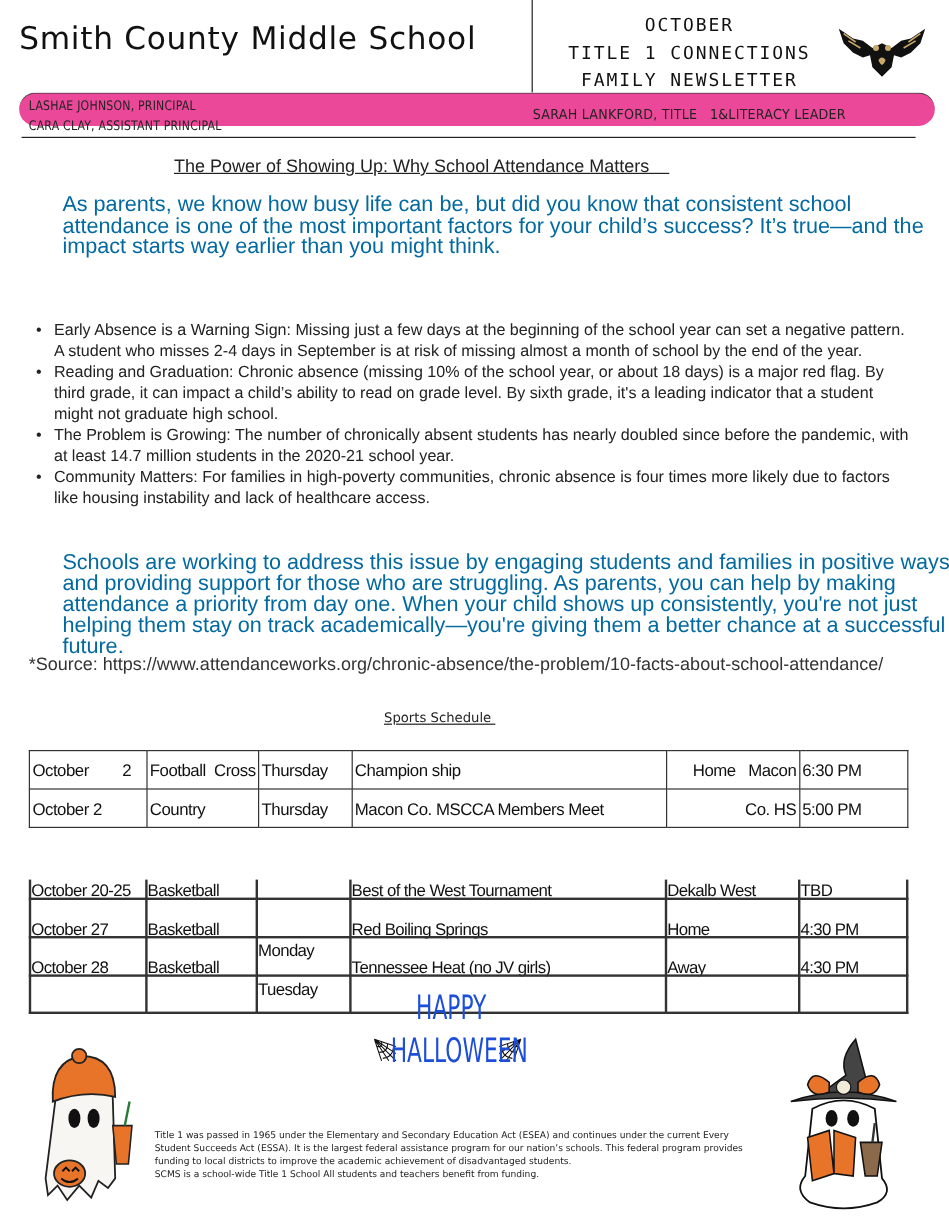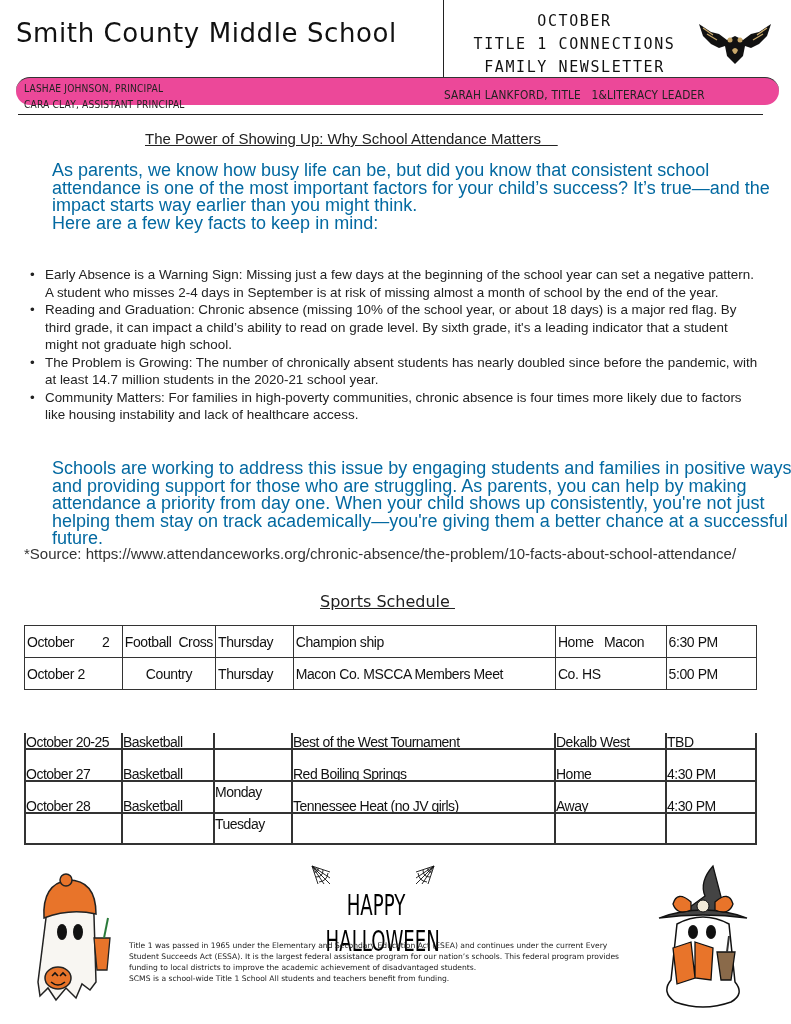--- a/index.html
+++ b/index.html
@@ -20,38 +20,38 @@
   .art-title { position: absolute; left: 145px; top: 130px; font-size: 15px; color: #222; text-decoration: underline; white-space: pre; text-align: center; }
   .body-text { position: absolute; left: 24px; font-size: 18px; line-height: 17.5px; color: #0369a1; width: 740px; margin-left: 28px; }
   .intro { top: 162px; }
   .bullets { position: absolute; left: 24px; top: 266px; width: 740px; font-size: 13.4px; line-height: 17.5px; color: #222; list-style: none; }
   .bullets li { position: relative; padding-left: 21px; }
   .bullets li::before { content: "•"; position: absolute; left: 6px; top: 0; }
   .wcwd { top: 460px; }
   .source { position: absolute; left: 24px; top: 545px; font-size: 15px; color: #333; }
 
   
-  .sports-title { position: absolute; left: 320px; top: 592px; font-family: "DejaVu Sans", sans-serif; font-size: 16px; color: #222; text-decoration: underline; white-space: pre; }
+  .sports-title { position: absolute; left: 320px; top: 592px; font-family: "DejaVu Sans", sans-serif; font-size: 11px; color: #222; text-decoration: underline; white-space: pre; }
   table.sched { position: absolute; left: 24px; top: 625px; width: 733px; border-collapse: collapse; font-family: "Liberation Sans Narrow", "Liberation Sans", sans-serif; font-size: 14px; color: #111; letter-spacing: -0.4px; }
   table.sched td { border: 1.5px solid #333; padding: 0 2px; vertical-align: middle; white-space: pre; height: 32px; }
   table.sched td.c0 { width: 98px; }
-  table.sched td.c1 { width: 92px; text-align: center; }
+  table.sched td.c1 { width: 92px; }
   table.sched td.c2 { width: 78px; }
   table.sched td.c3 { width: 263px; }
-  table.sched td.c4 { width: 111px; }
+  table.sched td.c4 { width: 111px; text-align: right; }
   table.sched td.c5 { width: 91px; }
   table.sched tr.r2 td { height: 42px; }
   .strike-zone { position: absolute; left: 24px; top: 733px; width: 733px; height: 112px; }
   .strike-row { position: absolute; left: 0; width: 733px; font-family: "Liberation Sans", sans-serif; font-size: 14px; letter-spacing: -0.5px; color: #111; }
   .strike-row span { position: absolute; top: 0; white-space: pre; }
   .sline { position: absolute; left: 0; width: 733px; height: 1.5px; background: #333; }
   .vline { position: absolute; width: 1.5px; background: #333; }
 
   
-  .happy { position: absolute; left: 306px; top: 888px; width: 140px; text-align: center; font-family: "DejaVu Sans Condensed", "DejaVu Sans", sans-serif; font-size: 28px; line-height: 36px; color: #000000; letter-spacing: 0px; }
+  .happy { position: absolute; left: 306px; top: 822px; width: 140px; text-align: center; font-family: "DejaVu Sans Condensed", "DejaVu Sans", sans-serif; font-size: 28px; line-height: 36px; color: #1d4ed8; letter-spacing: 0px; }
   .web { position: absolute; width: 22px; height: 22px; }
   .title1 { position: absolute; left: 129px; top: 940px; width: 500px; font-family: "DejaVu Sans", sans-serif; font-size: 7.6px; line-height: 11px; color: #222; }
   .ghost1 { position: absolute; left: 30px; top: 872px; width: 92px; height: 140px; }
   .ghost2 { position: absolute; left: 655px; top: 862px; width: 95px; height: 150px; }
 </style>
 </head>
 <body>
 
 <div class="hdr-title">Smith County Middle School</div>
 <div class="hdr-vline"></div>
@@ -72,21 +72,20 @@
     <div>LASHAE JOHNSON, PRINCIPAL</div>
     <div>CARA CLAY, ASSISTANT PRINCIPAL</div>
   </div>
   <div class="band-right">SARAH LANKFORD, TITLE   1&amp;LITERACY LEADER</div>
 </div>
 <div class="band-bottom"></div>
 
 <div class="art-title">The Power of Showing Up: Why School Attendance Matters    </div>
 <div class="body-text intro">
   <div>As parents, we know how busy life can be, but did you know that consistent school attendance is one of the most important factors for your child’s success? It’s true—and the impact starts way earlier than you might think.</div>
-  <div>Here are a few key facts to keep in mind:</div>
 </div>
 <ul class="bullets">
   <li>Early Absence is a Warning Sign: Missing just a few days at the beginning of the school year can set a negative pattern. A student who misses 2-4 days in September is at risk of missing almost a month of school by the end of the year.</li>
   <li>Reading and Graduation: Chronic absence (missing 10% of the school year, or about 18 days) is a major red flag. By third grade, it can impact a child’s ability to read on grade level. By sixth grade, it's a leading indicator that a student might not graduate high school.</li>
   <li>The Problem is Growing: The number of chronically absent students has nearly doubled since before the pandemic, with at least 14.7 million students in the 2020-21 school year.</li>
   <li>Community Matters: For families in high-poverty communities, chronic absence is four times more likely due to factors like housing instability and lack of healthcare access.</li>
 </ul>
 <div class="body-text wcwd">
   <div>Schools are working to address this issue by engaging students and families in positive ways and providing support for those who are struggling. As parents, you can help by making attendance a priority from day one. When your child shows up consistently, you're not just helping them stay on track academically—you're giving them a better chance at a successful future.</div>
 </div>

